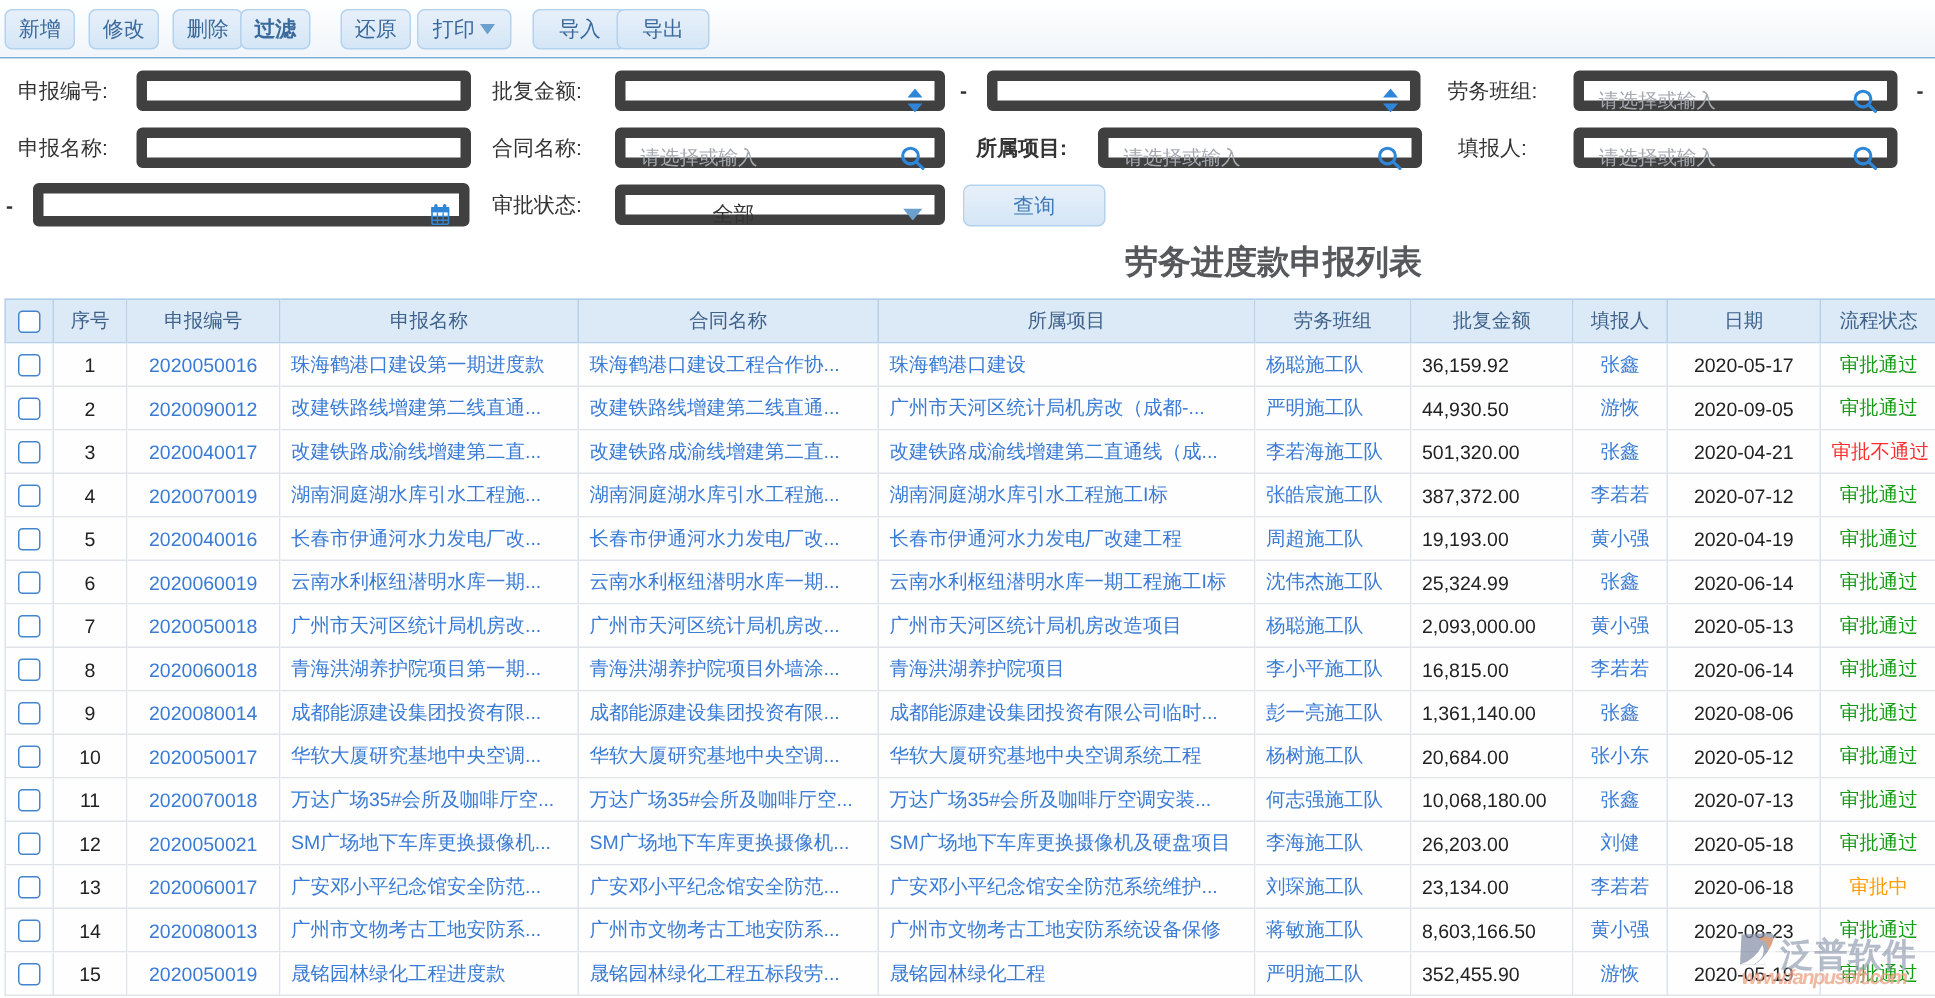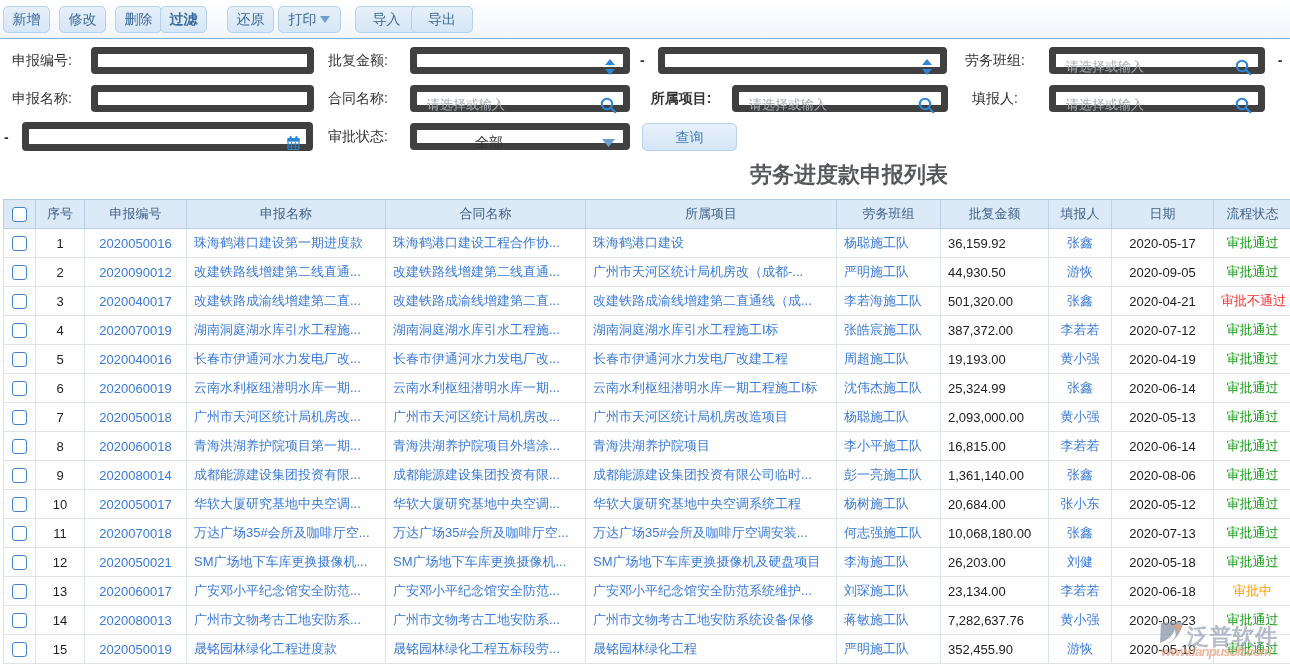--- a/index.html
+++ b/index.html
@@ -370,21 +370,21 @@
     <tr>
       <td>
             <div class="cb"></div>
           </td>
           <td>14</td>
           <td class="blu">2020080013</td>
       <td class="l blu">广州市文物考古工地安防系...</td>
           <td class="l blu">广州市文物考古工地安防系...</td>
           <td class="l blu">广州市文物考古工地安防系统设备保修</td>
       <td class="l blu">蒋敏施工队</td>
-          <td class="r">7,282,637.76</td>
+          <td class="r">8,603,166.50</td>
           <td class="blu">黄小强</td>
       <td>2020-08-23</td>
           <td class="ok">审批通过</td>
     </tr>
     <tr>
       <td>
             <div class="cb"></div>
           </td>
           <td>15</td>
           <td class="blu">2020050019</td>

